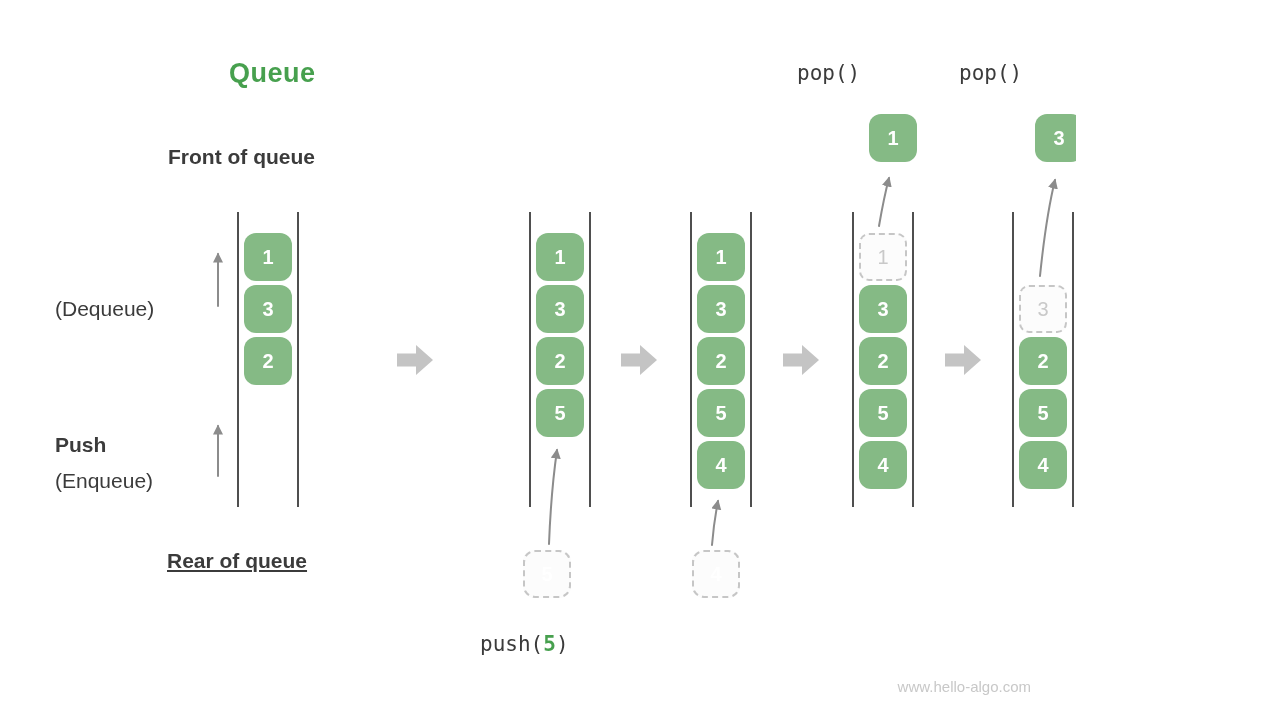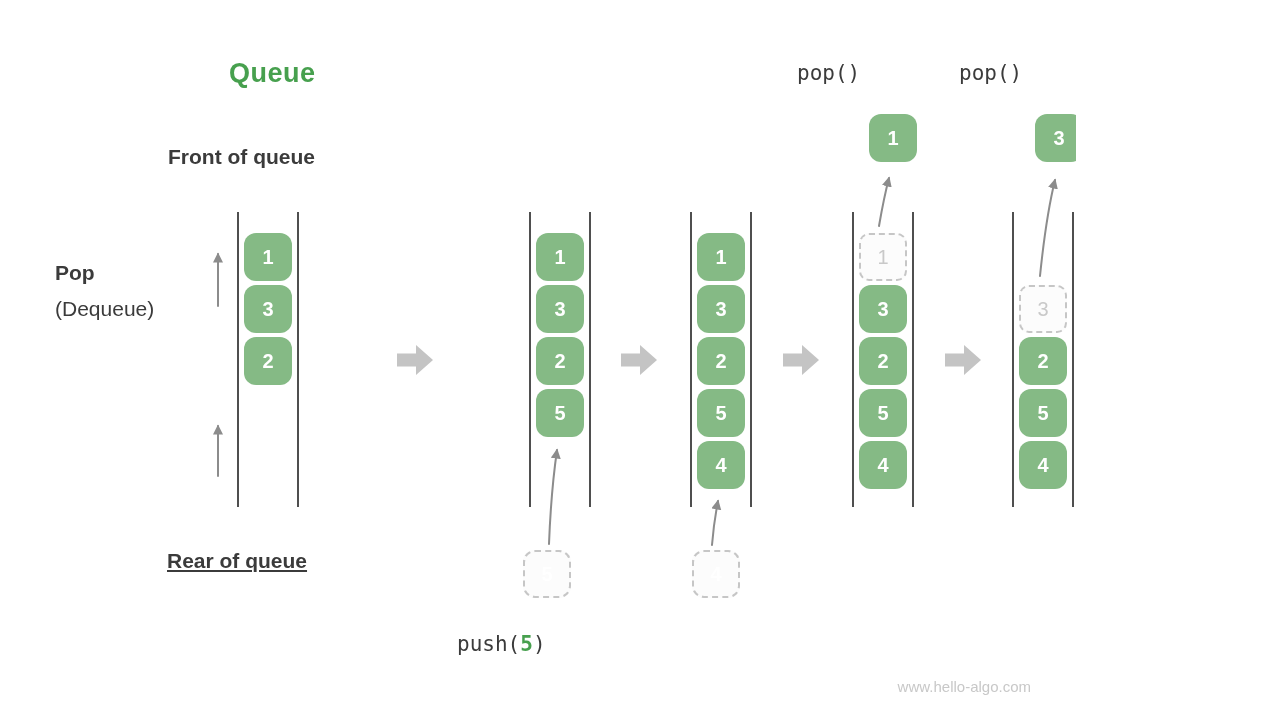--- a/index.html
+++ b/index.html
@@ -59,23 +59,24 @@
 </style>
 </head>
 <body>
 
 <div id="canvas">
 
   <div class="abs title" style="left:229px;top:58px;">Queue</div>
 
   <div class="abs lbl-bold center" style="left:168px;top:145px;width:200px;">Front of queue</div>
 
-  <div class="abs lbl-bold center" style="left:55px;top:261px;width:200px;">Pop</div>
   <div class="abs lbl-reg center" style="left:55px;top:297px;width:200px;">(Dequeue)</div>
 
+  <div class="abs lbl-bold center" style="left:55px;top:433px;width:200px;">Push</div>
+  <div class="abs lbl-reg center" style="left:55px;top:469px;width:200px;">(Enqueue)</div>
 
   <div class="abs lbl-bold center" style="left:167px;top:549px;width:200px;text-decoration:underline;">Rear of queue</div>
 
   <div class="abs mono center oplabel" style="left:797px;top:61px;">pop()</div>
   <div class="abs mono center oplabel" style="left:959px;top:61px;">pop()</div>
 
   <div class="free" style="left:869px;top:114px;">1</div>
   <div class="free" style="left:1035px;top:114px;">3</div>
 
   <div class="queue-col" style="left:237px;">
@@ -110,21 +111,21 @@
   <div class="queue-col" style="left:1012px;">
     <div class="qbox ghost slot1">3</div>
     <div class="qbox slot2">2</div>
     <div class="qbox slot3">5</div>
     <div class="qbox slot4">4</div>
   </div>
 
   <div class="free ghost" style="left:523px;top:550px;">5</div>
   <div class="free ghost" style="left:692px;top:550px;">4</div>
 
-  <div class="abs mono center oplabel" style="left:457px;top:632px;"><span>push(</span><span class="arg">5</span><span>)</span></div>
+  <div class="abs mono center oplabel" style="left:480px;top:632px;"><span>push(</span><span class="arg">5</span><span>)</span></div>
 
   <svg class="arrows" width="1280" height="720" viewBox="0 0 1280 720">
     <defs>
       <marker id="ah" markerUnits="userSpaceOnUse" markerWidth="12" markerHeight="12" refX="8.5" refY="5" orient="auto">
         <path d="M0,0 L10,5 L0,10 Z" fill="#8c8c8c"></path>
       </marker>
     </defs>
 
     <g>
         <polygon class="block-arrow" points="0,8.5 19,8.5 19,0 36,15 19,30 19,21.5 0,21.5" transform="translate(397,345)"></polygon>

